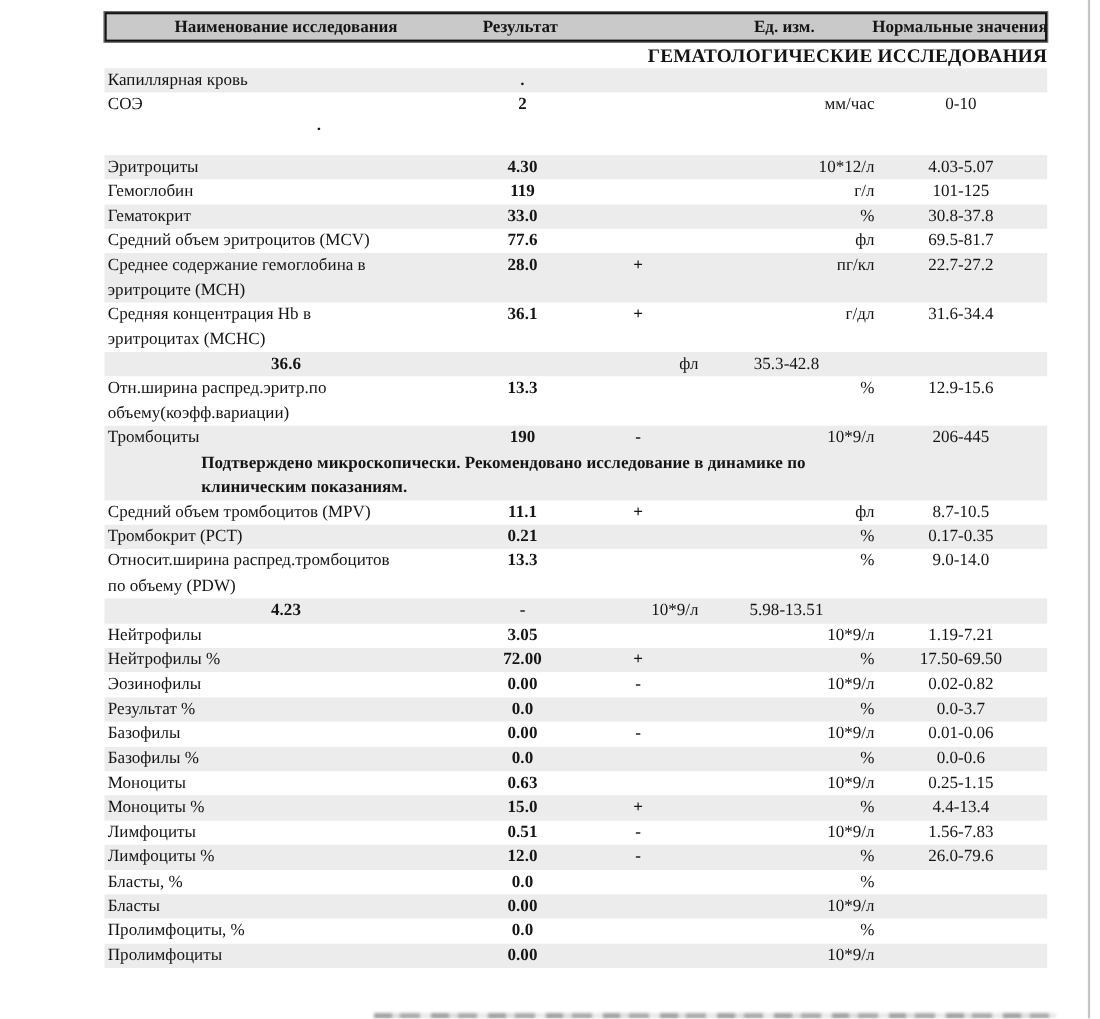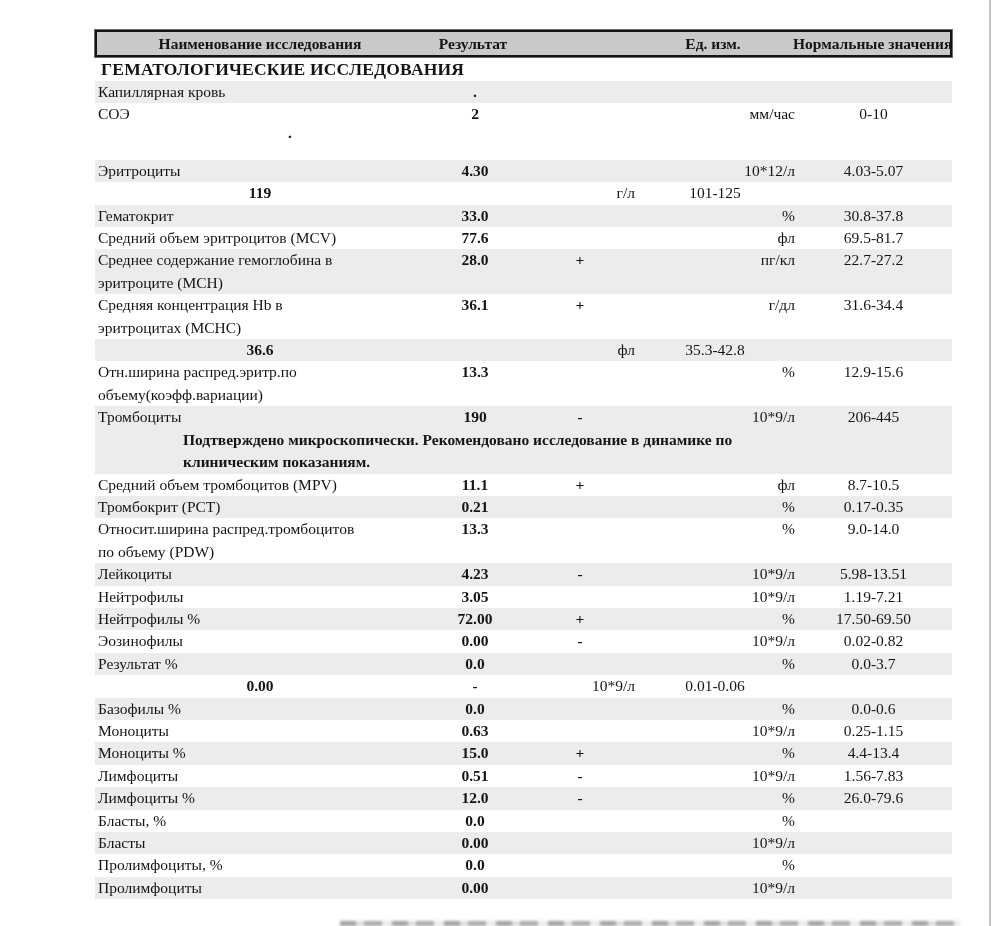--- a/index.html
+++ b/index.html
@@ -19,21 +19,20 @@
     position: relative;
     width: 1000px;
     height: 926px;
     background: #ffffff;
   }
   .content {
     position: absolute;
     left: 95px;
     top: 0;
     width: 857px;
-    margin-top: 19px;
   }
   
   .header-box {
     margin-top: 11px;
     height: 23px;
     background: #c9c9c9;
     border: 2px solid #141414;
     box-shadow: 0 0 0 1px #6b6b6b;
     display: grid;
     grid-template-columns: 326px 100px 110px 160px 1fr;
@@ -42,20 +41,21 @@
     font-size: 15.5px;
   }
   .header-box .hcell { text-align: center; white-space: nowrap; }
   .section-title {
     height: 24px;
     line-height: 24px;
     font-weight: bold;
     font-size: 17.5px;
     padding-left: 6px;
     letter-spacing: 0.2px;
+    text-align: right;
   }
   
   .row {
     display: grid;
     grid-template-columns: 330px 100px 110px 160px 157px;
     font-size: 15.5px;
     line-height: 22.4px;
     align-items: start;
   }
   .row.shaded { background: #ececec; }
@@ -142,20 +142,21 @@
         <div class="dot-line">.</div>
         <div class="spacer"></div>
         <div class="row shaded">
           <div class="cell-name">Эритроциты</div>
           <div class="cell-result">4.30</div>
           <div class="cell-flag"></div>
           <div class="cell-units">10*12/л</div>
           <div class="cell-normal">4.03-5.07</div>
         </div>
         <div class="row">
+          <div class="cell-name">Гемоглобин</div>
           <div class="cell-result">119</div>
           <div class="cell-flag"></div>
           <div class="cell-units">г/л</div>
           <div class="cell-normal">101-125</div>
         </div>
         <div class="row shaded">
           <div class="cell-name">Гематокрит</div>
           <div class="cell-result">33.0</div>
           <div class="cell-flag"></div>
           <div class="cell-units">%</div>
@@ -221,21 +222,20 @@
           <div class="cell-normal">0.17-0.35</div>
         </div>
         <div class="row">
           <div class="cell-name">Относит.ширина распред.тромбоцитов<div class="name-line2">по объему (PDW)</div></div>
           <div class="cell-result">13.3</div>
           <div class="cell-flag"></div>
           <div class="cell-units">%</div>
           <div class="cell-normal">9.0-14.0</div>
         </div>
         <div class="row shaded">
-          <div class="cell-name">Лейкоциты</div>
           <div class="cell-result">4.23</div>
           <div class="cell-flag">-</div>
           <div class="cell-units">10*9/л</div>
           <div class="cell-normal">5.98-13.51</div>
         </div>
         <div class="row">
           <div class="cell-name">Нейтрофилы</div>
           <div class="cell-result">3.05</div>
           <div class="cell-flag"></div>
           <div class="cell-units">10*9/л</div>
@@ -256,20 +256,21 @@
           <div class="cell-normal">0.02-0.82</div>
         </div>
         <div class="row shaded">
           <div class="cell-name">Результат %</div>
           <div class="cell-result">0.0</div>
           <div class="cell-flag"></div>
           <div class="cell-units">%</div>
           <div class="cell-normal">0.0-3.7</div>
         </div>
         <div class="row">
+          <div class="cell-name">Базофилы</div>
           <div class="cell-result">0.00</div>
           <div class="cell-flag">-</div>
           <div class="cell-units">10*9/л</div>
           <div class="cell-normal">0.01-0.06</div>
         </div>
         <div class="row shaded">
           <div class="cell-name">Базофилы %</div>
           <div class="cell-result">0.0</div>
           <div class="cell-flag"></div>
           <div class="cell-units">%</div>

